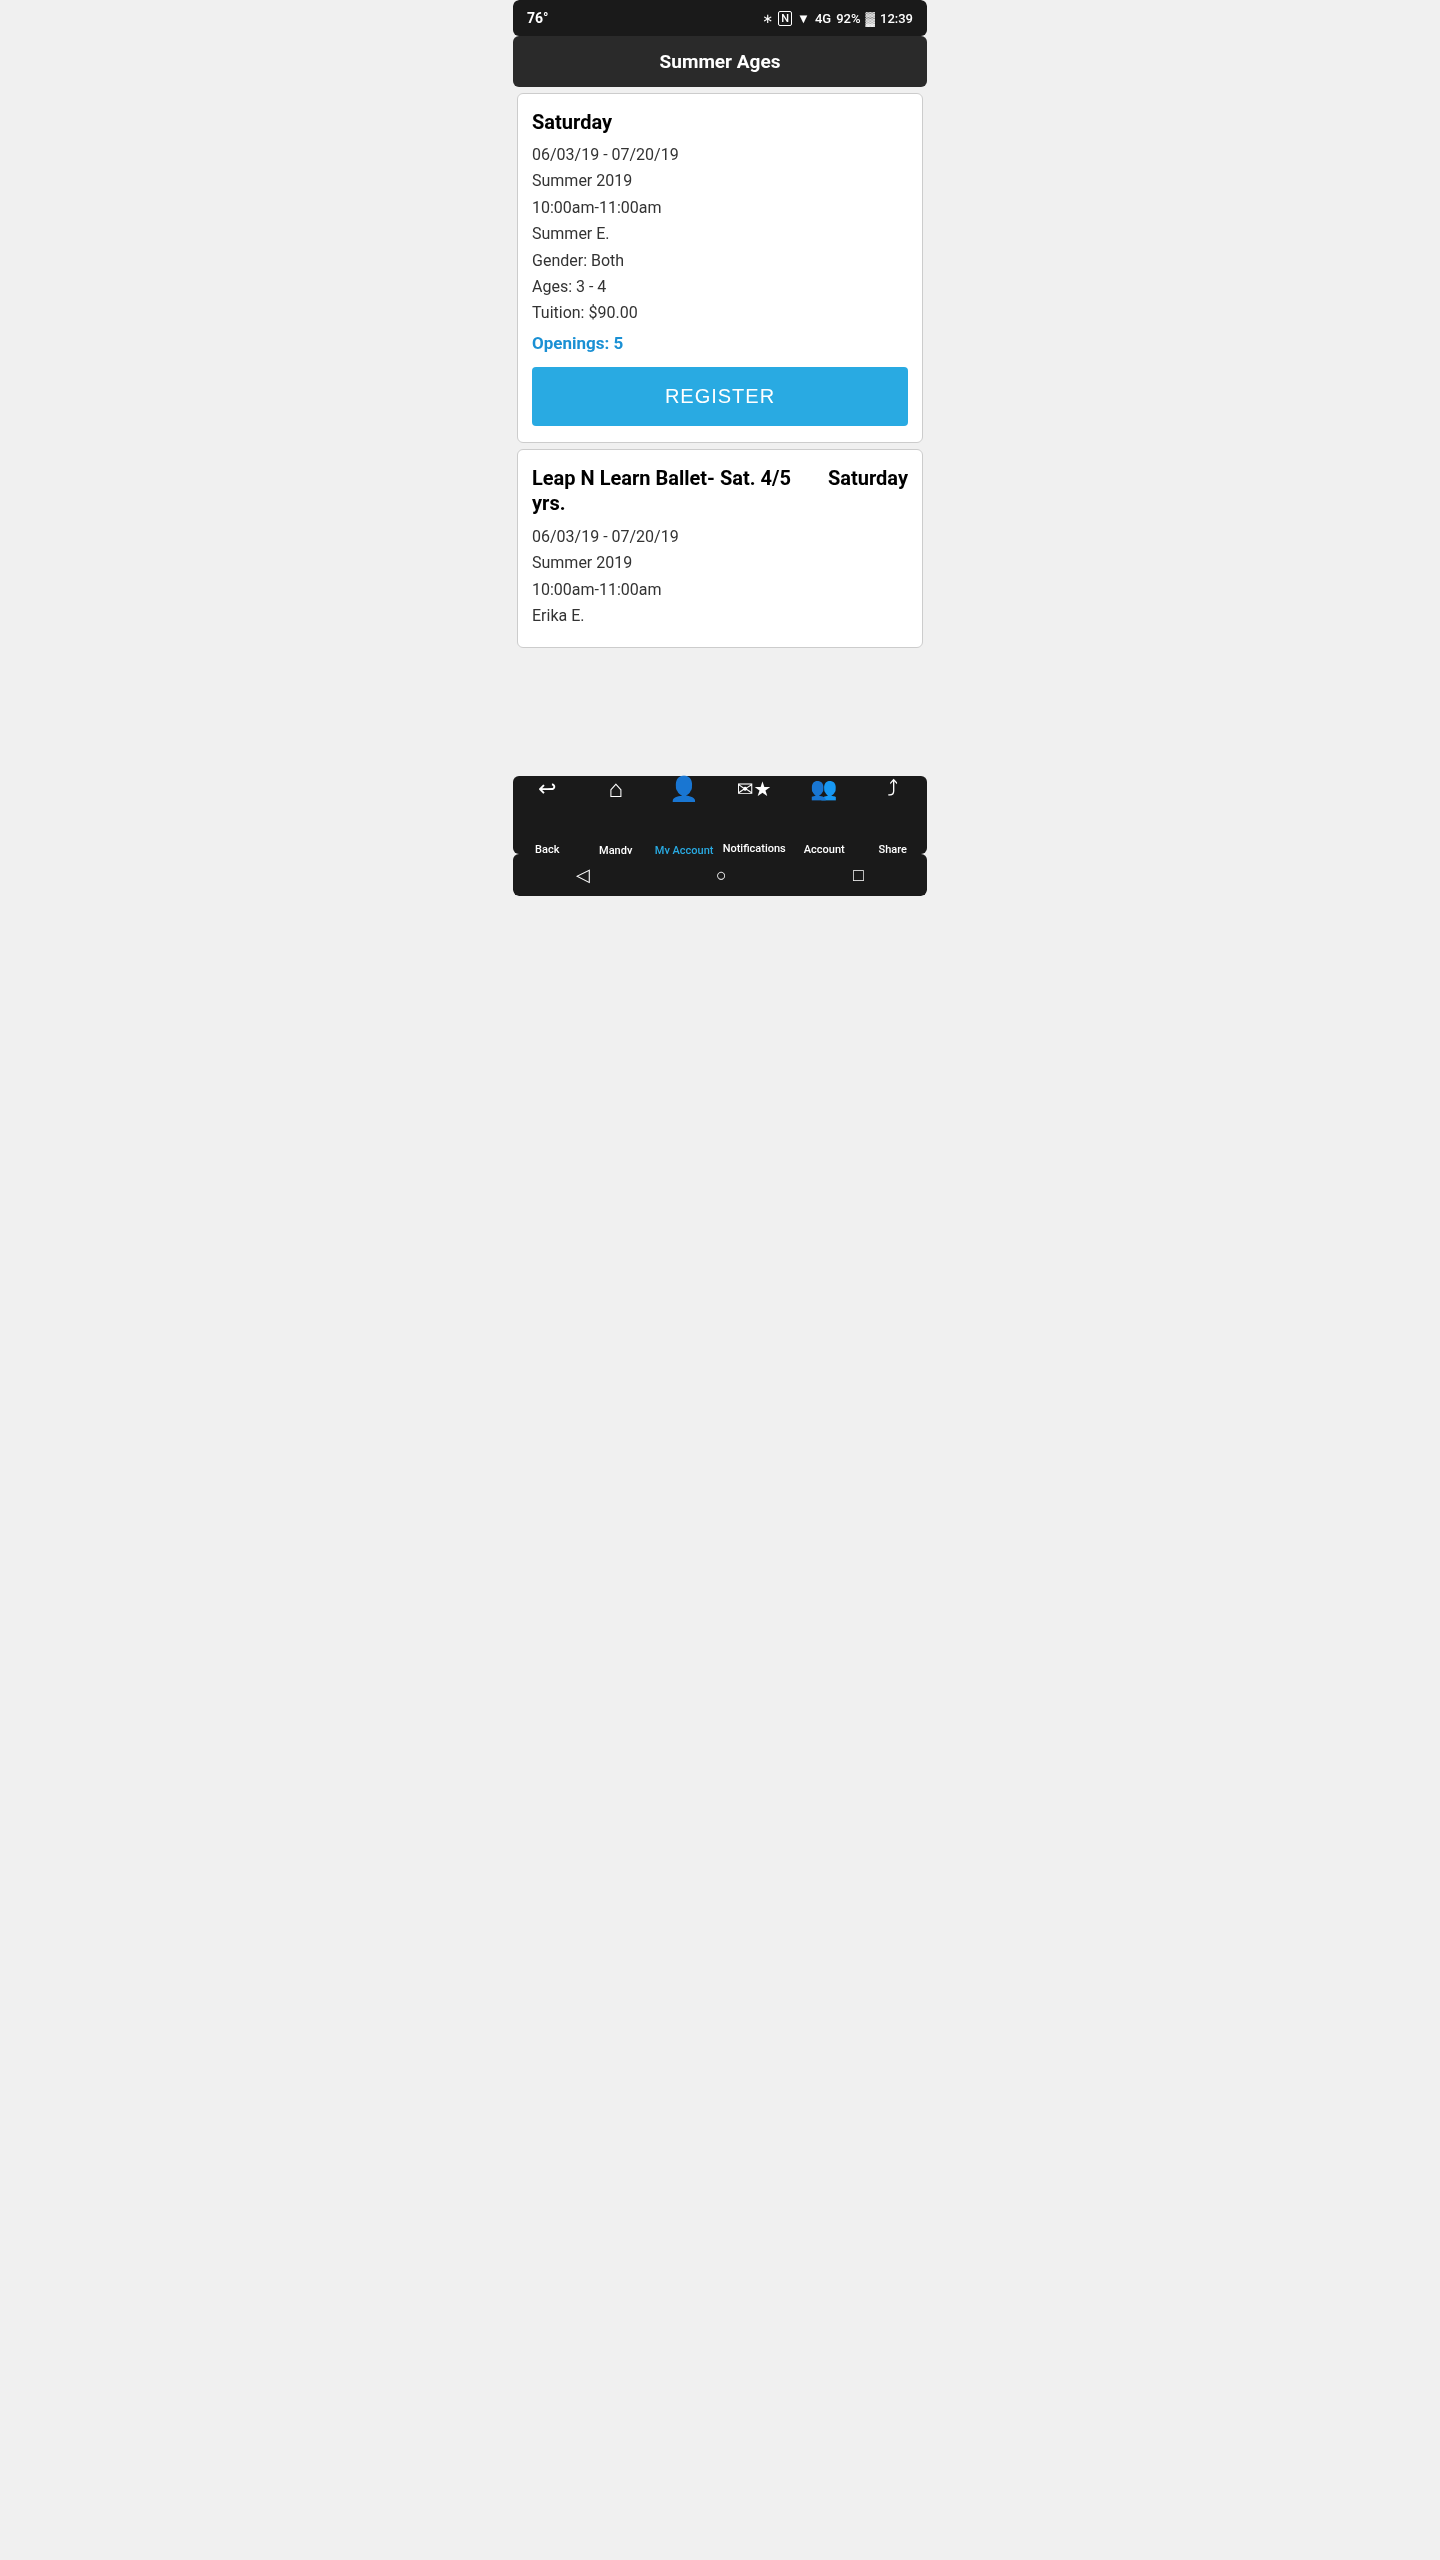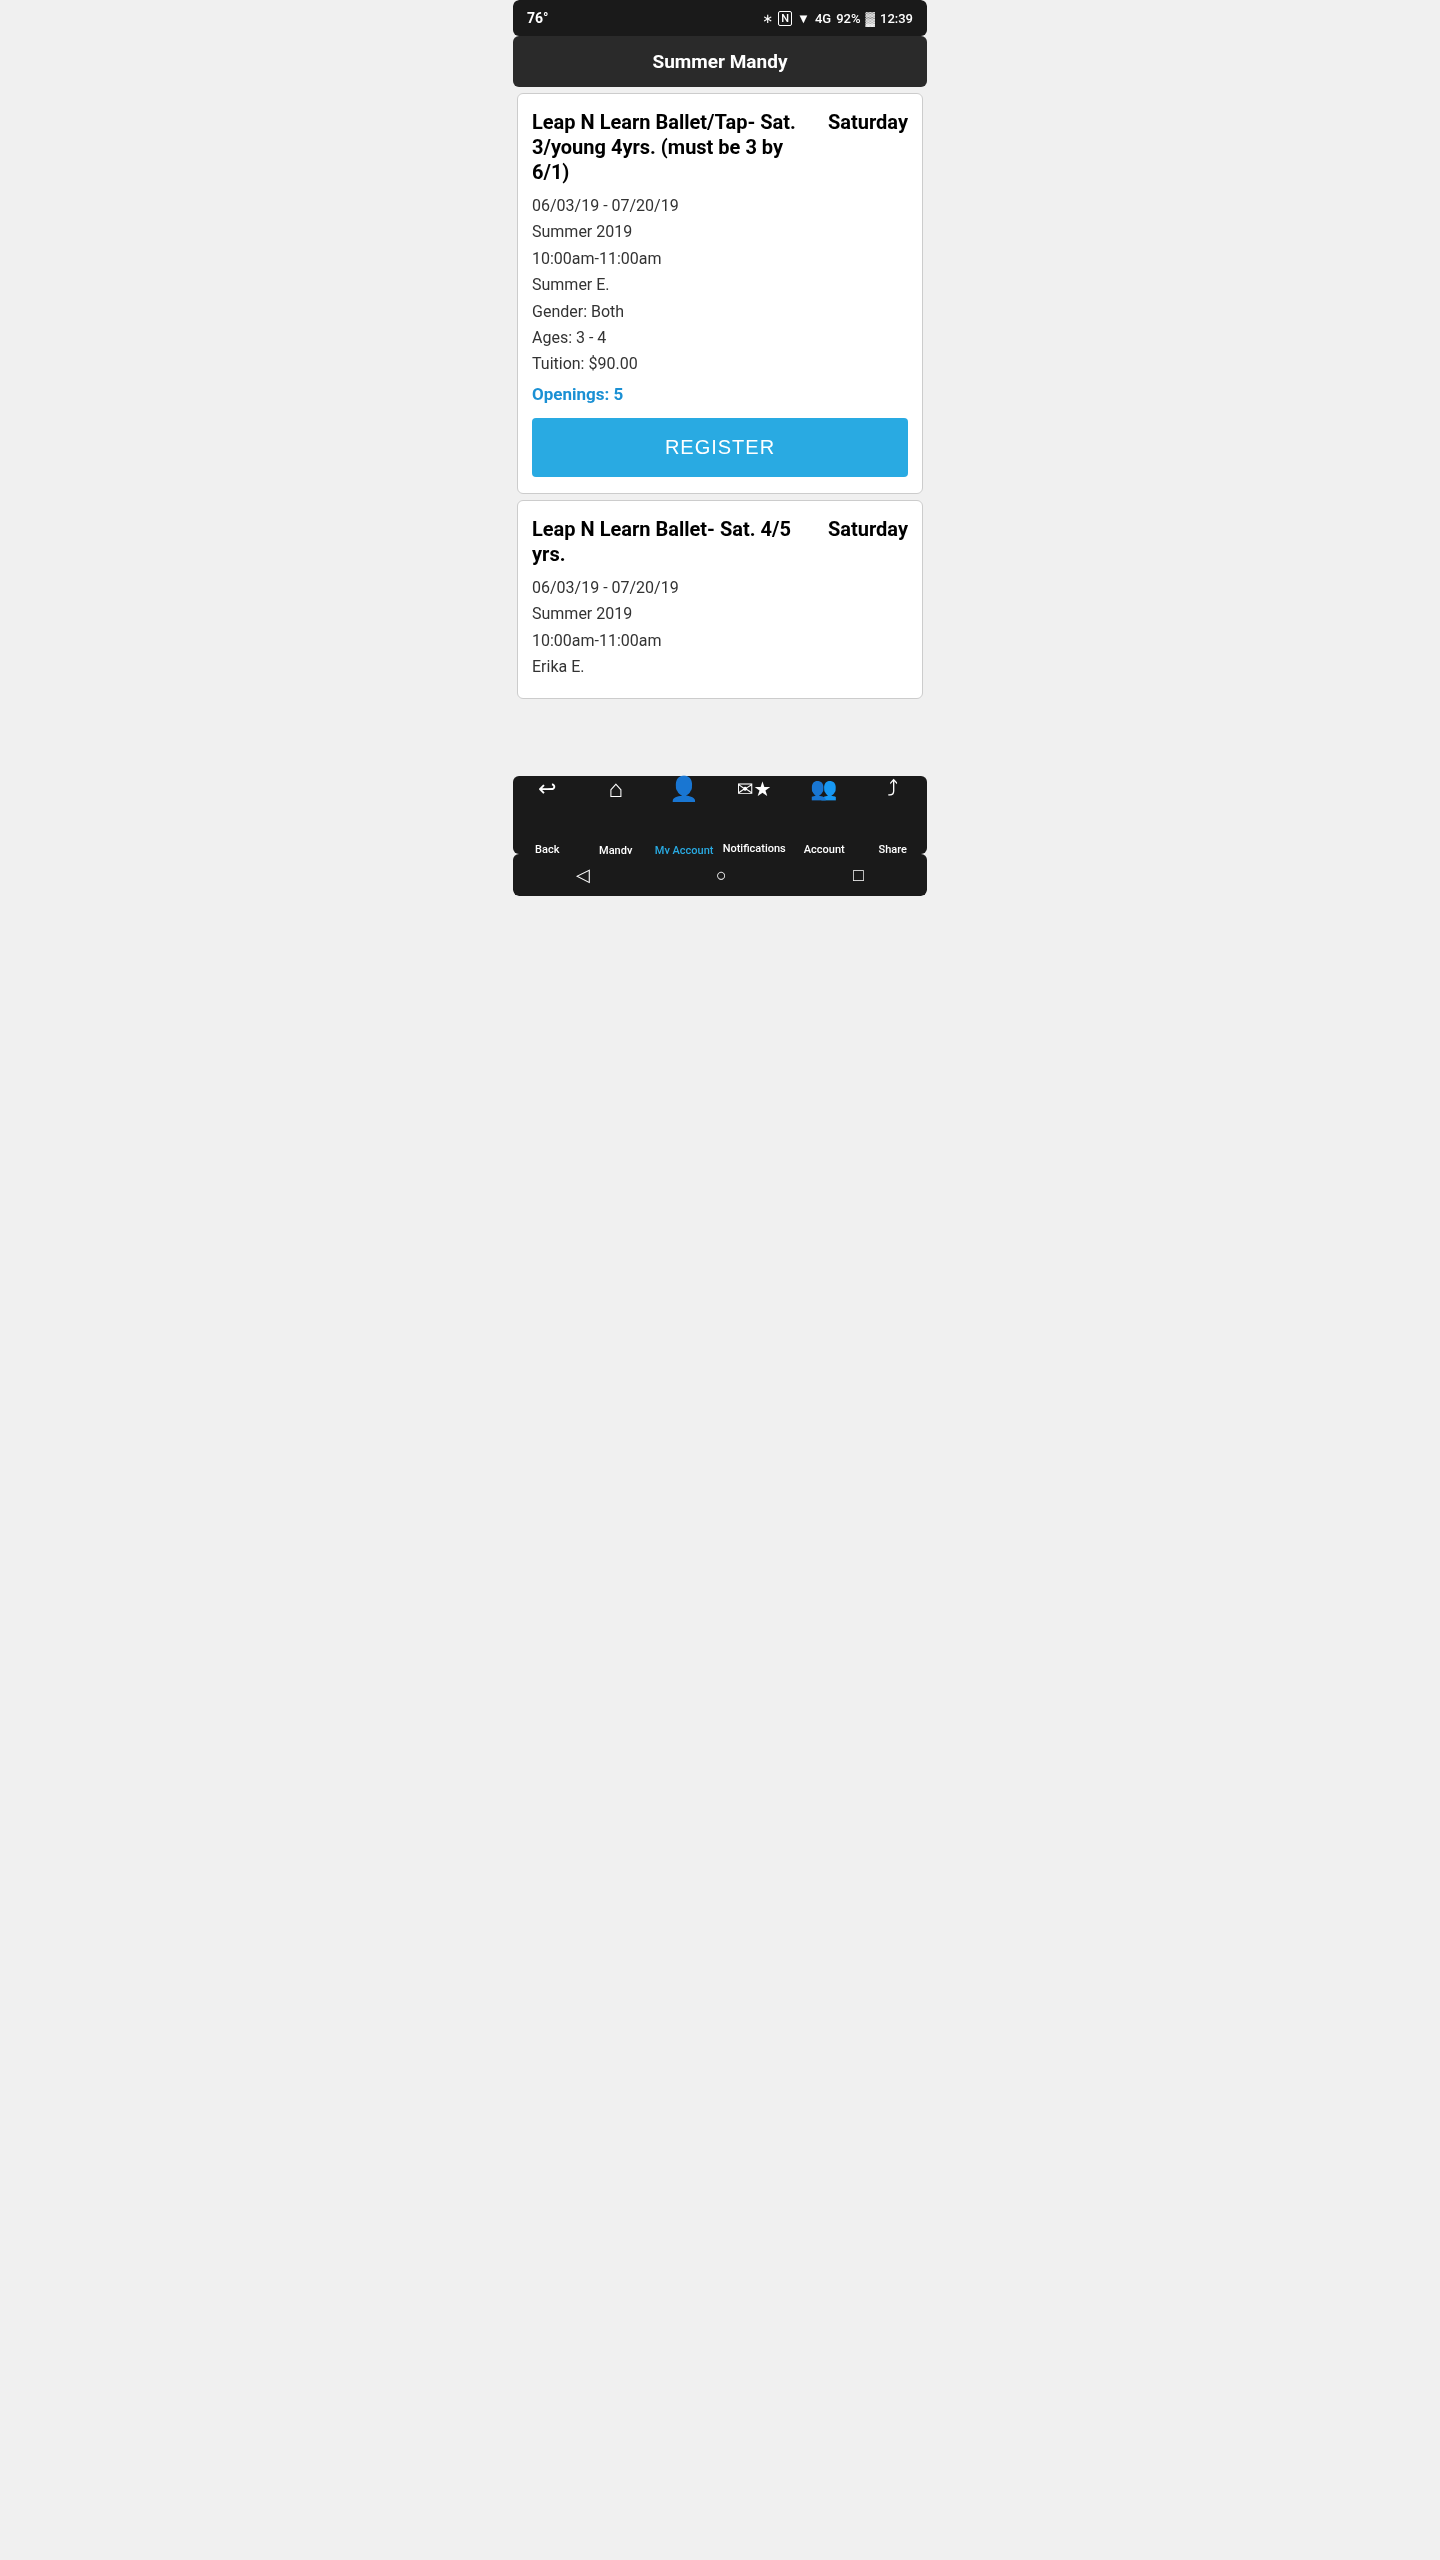--- a/index.html
+++ b/index.html
@@ -175,28 +175,27 @@
     <span style="font-size:11px; border:1px solid white; padding:0 2px; border-radius:2px;">N</span>
     <span>▼</span>
     <span>4G</span>
     <span>92%</span>
     <span>▓</span>
     <span>12:39</span>
   </div>
 </div>
 
 <div class="app-header">
-  <span>Summer Mandy</span>
+  <span>Summer Ages</span>
 </div>
 
 <div class="content">
 
   <div class="class-card">
     <div class="class-title-row">
-      <div class="class-title">Leap N Learn Ballet/Tap- Sat. 3/young 4yrs. (must be 3 by 6/1)</div>
       <div class="class-day">Saturday</div>
     </div>
     <div class="class-detail">06/03/19 - 07/20/19</div>
     <div class="class-detail">Summer 2019</div>
     <div class="class-detail">10:00am-11:00am</div>
     <div class="class-detail">Summer E.</div>
     <div class="class-detail">Gender: Both</div>
     <div class="class-detail">Ages: 3 - 4</div>
     <div class="class-detail">Tuition: $90.00</div>
     <div class="openings">Openings: 5</div>

